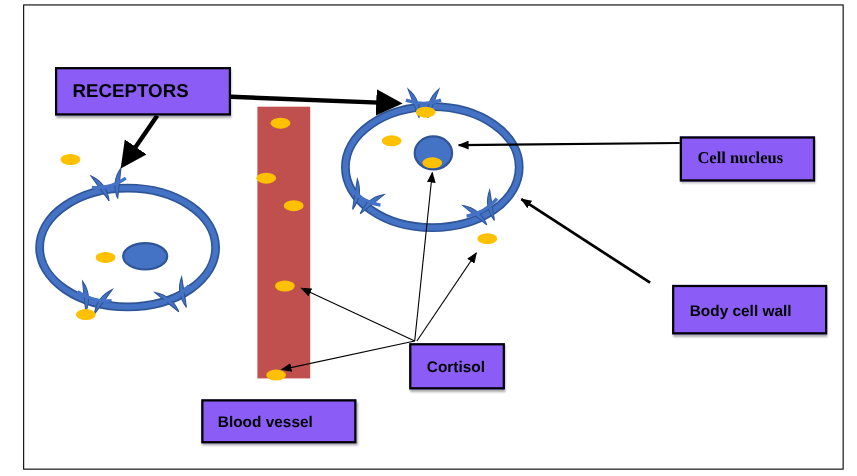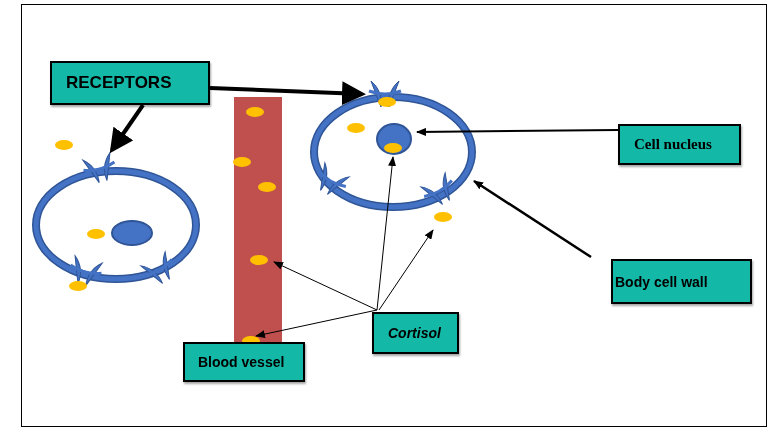--- a/index.html
+++ b/index.html
@@ -1,24 +1,24 @@
 <!DOCTYPE html>
 <html><head>
 <meta charset="utf-8">
 <style>
   html, body { margin: 0; padding: 0; background: #ffffff; }
   body { width: 779px; height: 433px; position: relative; overflow: hidden; font-family: "Liberation Sans", "DejaVu Sans", sans-serif; }
   .frame { position: absolute; left: 21px; top: 4px; width: 746px; height: 423px; border: 1px solid #000; box-sizing: border-box; }
   svg.diagram { position: absolute; left: 0; top: 0; }
-  .label-box { position: absolute; background: #14b8a6; border: 2px solid #000; box-sizing: border-box; display: flex; align-items: center; font-weight: bold; color: #000; box-shadow: 1px 2px 2px rgba(0,0,0,0.35); }
+  .label-box { position: absolute; background: #8b5cf6; border: 2px solid #000; box-sizing: border-box; display: flex; align-items: center; font-weight: bold; color: #000; box-shadow: 1px 2px 2px rgba(0,0,0,0.35); }
   .lb-receptors { left: 50px; top: 61px; width: 160px; height: 44px; font-size: 17px; padding-left: 14px; }
   .lb-nucleus { left: 618px; top: 124px; width: 123px; height: 41px; font-size: 15px; padding-left: 14px; font-family: "Liberation Serif", "DejaVu Serif", serif; }
-  .lb-wall { left: 611px; top: 259px; width: 141px; height: 45px; font-size: 14px; padding-left: 2px; }
-  .lb-cortisol { left: 372px; top: 312px; width: 87px; height: 42px; font-size: 14px; padding-left: 14px; font-style: italic; }
-  .lb-blood { left: 183px; top: 342px; width: 122px; height: 40px; font-size: 14px; padding-left: 13px; }
+  .lb-wall { left: 611px; top: 259px; width: 141px; height: 45px; font-size: 14px; padding-left: 14px; }
+  .lb-cortisol { left: 372px; top: 312px; width: 87px; height: 42px; font-size: 14px; padding-left: 14px; }
+  .lb-blood { left: 183px; top: 363px; width: 141px; height: 40px; font-size: 14px; padding-left: 13px; }
 </style>
 </head>
 <body>
 
 <div class="frame"></div>
 
 <svg class="diagram" width="779" height="433" viewBox="0 0 779 433">
   <defs>
     <marker id="ahBig" markerWidth="6" markerHeight="6" refX="5" refY="3" orient="auto" markerUnits="strokeWidth">
       <path d="M0,0 L6,3 L0,6 z" fill="#000"></path>

